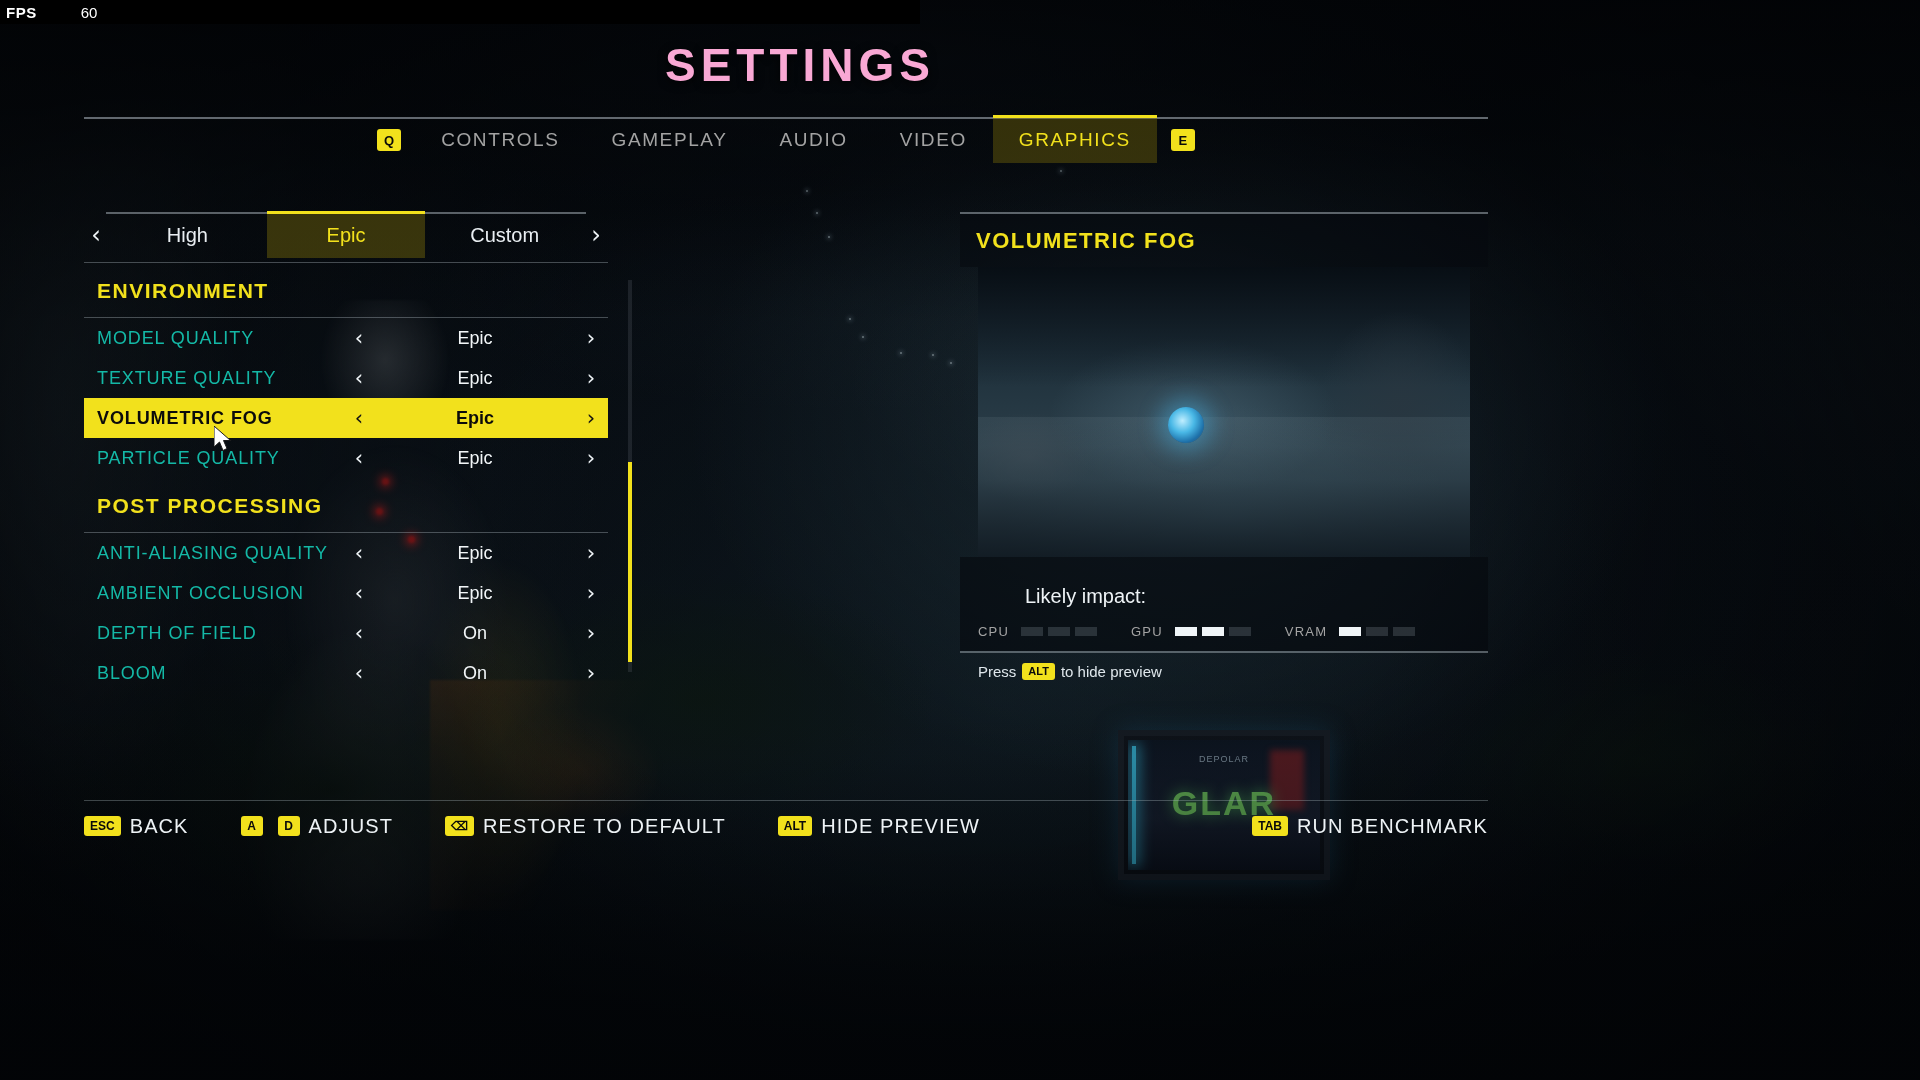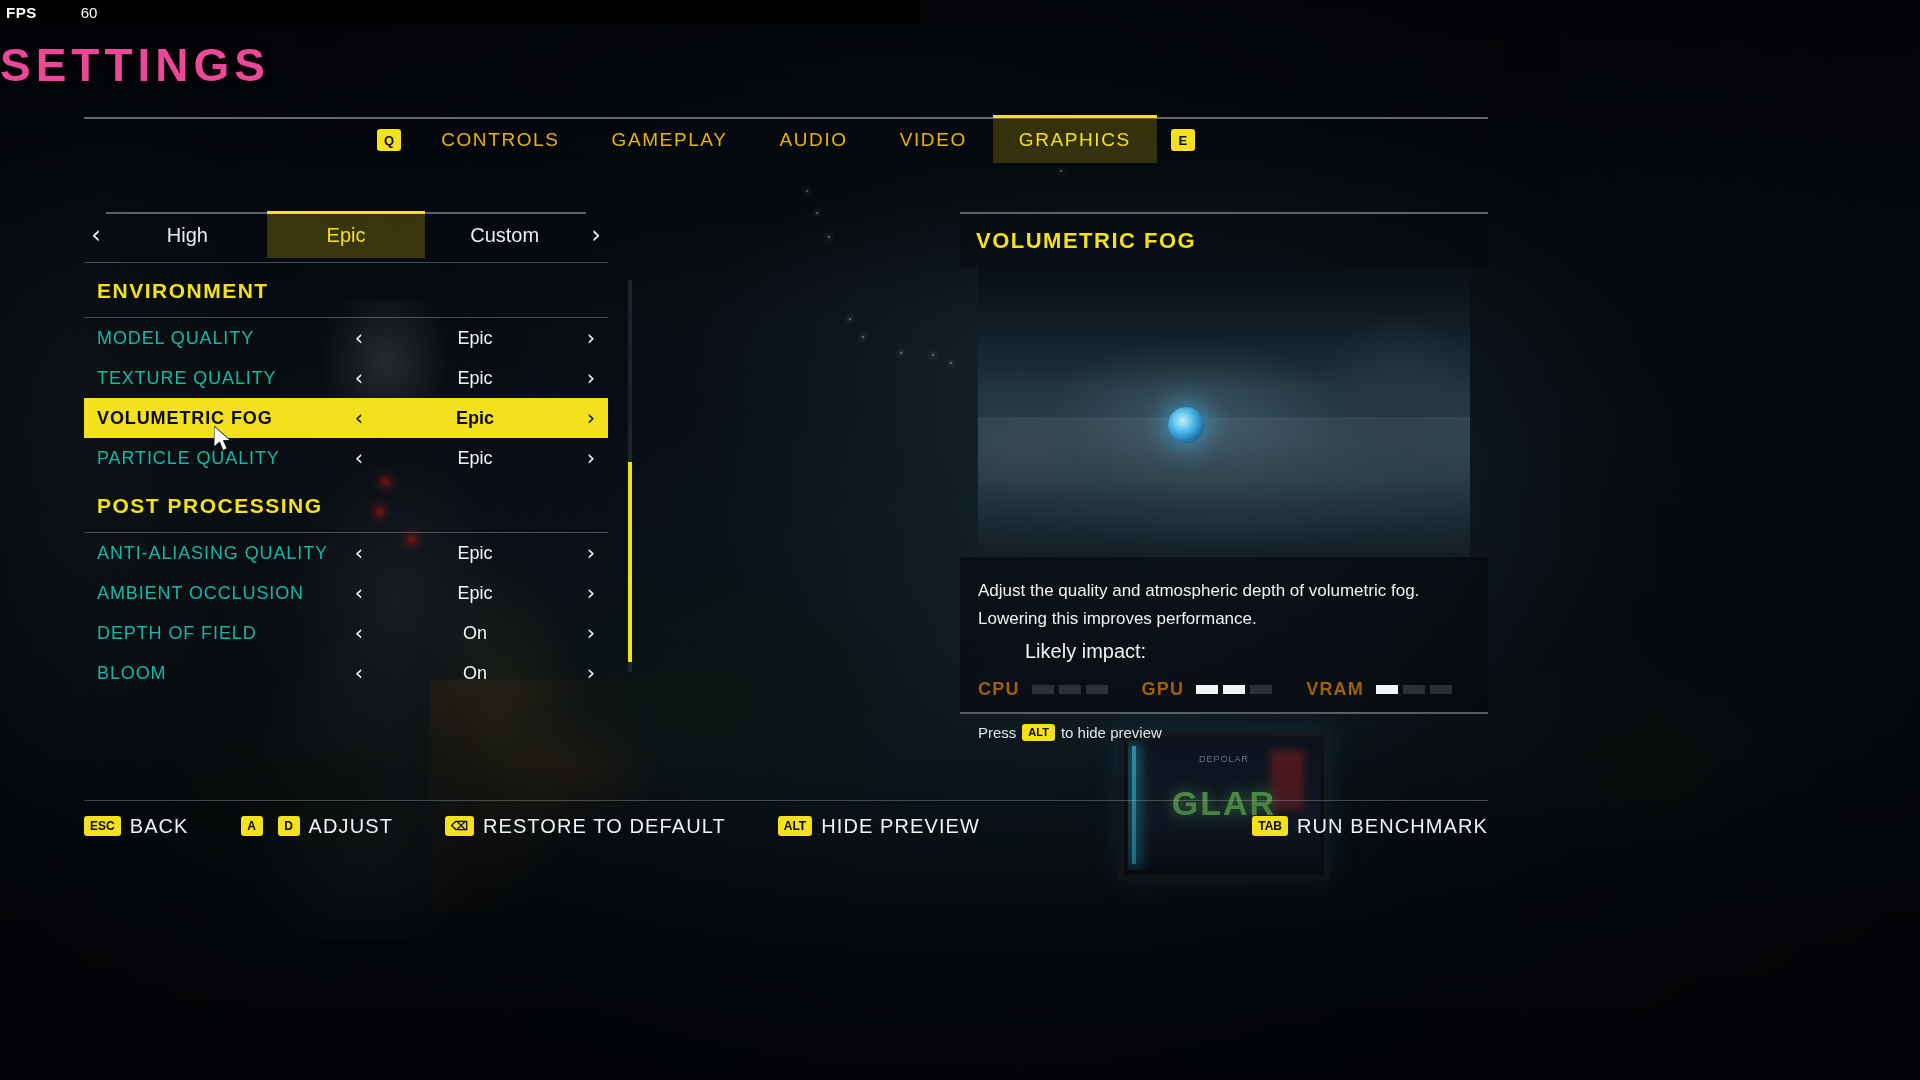--- a/index.html
+++ b/index.html
@@ -90,32 +90,32 @@
 
   
   #settings-root { position:absolute; inset:0; z-index:40; }
   #settings-scrim {
     position:absolute; inset:0;
     background:linear-gradient(180deg, rgba(2,4,7,0.72) 0%, rgba(3,6,10,0.48) 22%, rgba(3,6,10,0.35) 70%, rgba(2,4,7,0.82) 100%);
   }
 
   
   #page-title {
-    position:absolute; top:38px; left:0; width:1568px; text-align:left;
-    font-size:46px; font-weight:bold; letter-spacing:5px; color:#ec4899;
+    position:absolute; top:38px; left:16px; width:1568px; text-align:center;
+    font-size:46px; font-weight:bold; letter-spacing:5px; color:#f9a8d4;
     text-shadow:0 2px 10px rgba(0,0,0,0.9);
   }
 
   
   #tabbar { position:absolute; top:117px; left:84px; width:1404px; height:46px; }
   #tabbar .tab-rule { position:absolute; top:0; left:0; right:0; height:2px; background:rgba(176,186,194,0.55); }
   #tabs { position:absolute; top:0; left:0; right:0; height:46px; display:flex; align-items:stretch; justify-content:center; }
   .tab {
     display:flex; align-items:center; justify-content:center;
-    padding:0 26px; font-size:19px; letter-spacing:1.6px; color:#eab308;
+    padding:0 26px; font-size:19px; letter-spacing:1.6px; color:#a3a3a3;
     cursor:pointer; position:relative; white-space:nowrap;
   }
   .tab.active { color:#f2e11c; background:rgba(120,106,10,0.42); }
   .tab.active:before {
     content:""; position:absolute; top:-2px; left:0; right:0; height:3px; background:#f2e11c;
   }
   .keycap {
     display:inline-flex; align-items:center; justify-content:center;
     background:#f2e11c; color:#0a0a0a; font-weight:bold;
     border-radius:3px; font-size:13px; line-height:1;
@@ -207,21 +207,21 @@
     position:absolute; left:0; right:0; bottom:0; height:140px;
     background:linear-gradient(180deg, rgba(120,140,150,0.14) 0%, rgba(50,68,78,0.5) 45%, rgba(18,28,36,0.9) 100%);
   }
   #preview-desc {
     padding:20px 18px 0 18px; background:rgba(5,9,13,0.60);
   }
   #preview-desc .desc-text { font-size:17px; line-height:1.62; color:#eef3f6; }
   #preview-desc .impact-label { font-size:20px; color:#eef3f6; margin-top:8px;margin-left:47px; }
   #impact-row { display:flex; align-items:center; padding:16px 18px 12px 18px; background:rgba(5,9,13,0.60); }
   .impact-group { display:flex; align-items:center; margin-right:34px; }
-  .impact-name { font-size:18px; font-weight:bold; letter-spacing:1.2px; color:#a16207; margin-right:12px; }
+  .impact-name { font-size:13px; font-weight:normal; letter-spacing:1.2px; color:#a3a3a3; margin-right:12px; }
   .impact-bars { display:flex; gap:5px; }
   .seg { width:22px; height:9px; background:rgba(160,172,182,0.22); }
   .seg.on { background:#f0f5f8; }
   #preview-bottom-rule { height:2px; background:rgba(176,186,194,0.45); margin:0 0 0 0; }
   #preview-hint { padding:10px 18px 0 18px; font-size:15px; color:#dfe7ec; display:flex; align-items:center; }
   #preview-hint .keycap { padding:2px 6px; height:17px; margin:0 6px; font-size:11px; }
 
   
   #tv {
     position:absolute; left:1118px; top:730px; width:212px; height:150px; z-index:30;
@@ -428,21 +428,20 @@
     <div id="preview-top-rule"></div>
     <div id="preview-title">VOLUMETRIC FOG</div>
     <div id="preview-image">
       <div class="pv-top"></div>
       <div class="pv-rockL"></div>
       <div class="pv-rockR"></div>
       <div class="pv-ground"></div>
       <div class="pv-orb"></div>
     </div>
     <div id="preview-desc">
-      <div class="desc-text">Adjust the quality and atmospheric depth of volumetric fog. Lowering this improves performance.</div>
       <div class="impact-label">Likely impact:</div>
     </div>
     <div id="impact-row">
       <div class="impact-group">
         <span class="impact-name">CPU</span>
         <span class="impact-bars">
           <span class="seg"></span>
           <span class="seg"></span>
           <span class="seg"></span>
         </span>

